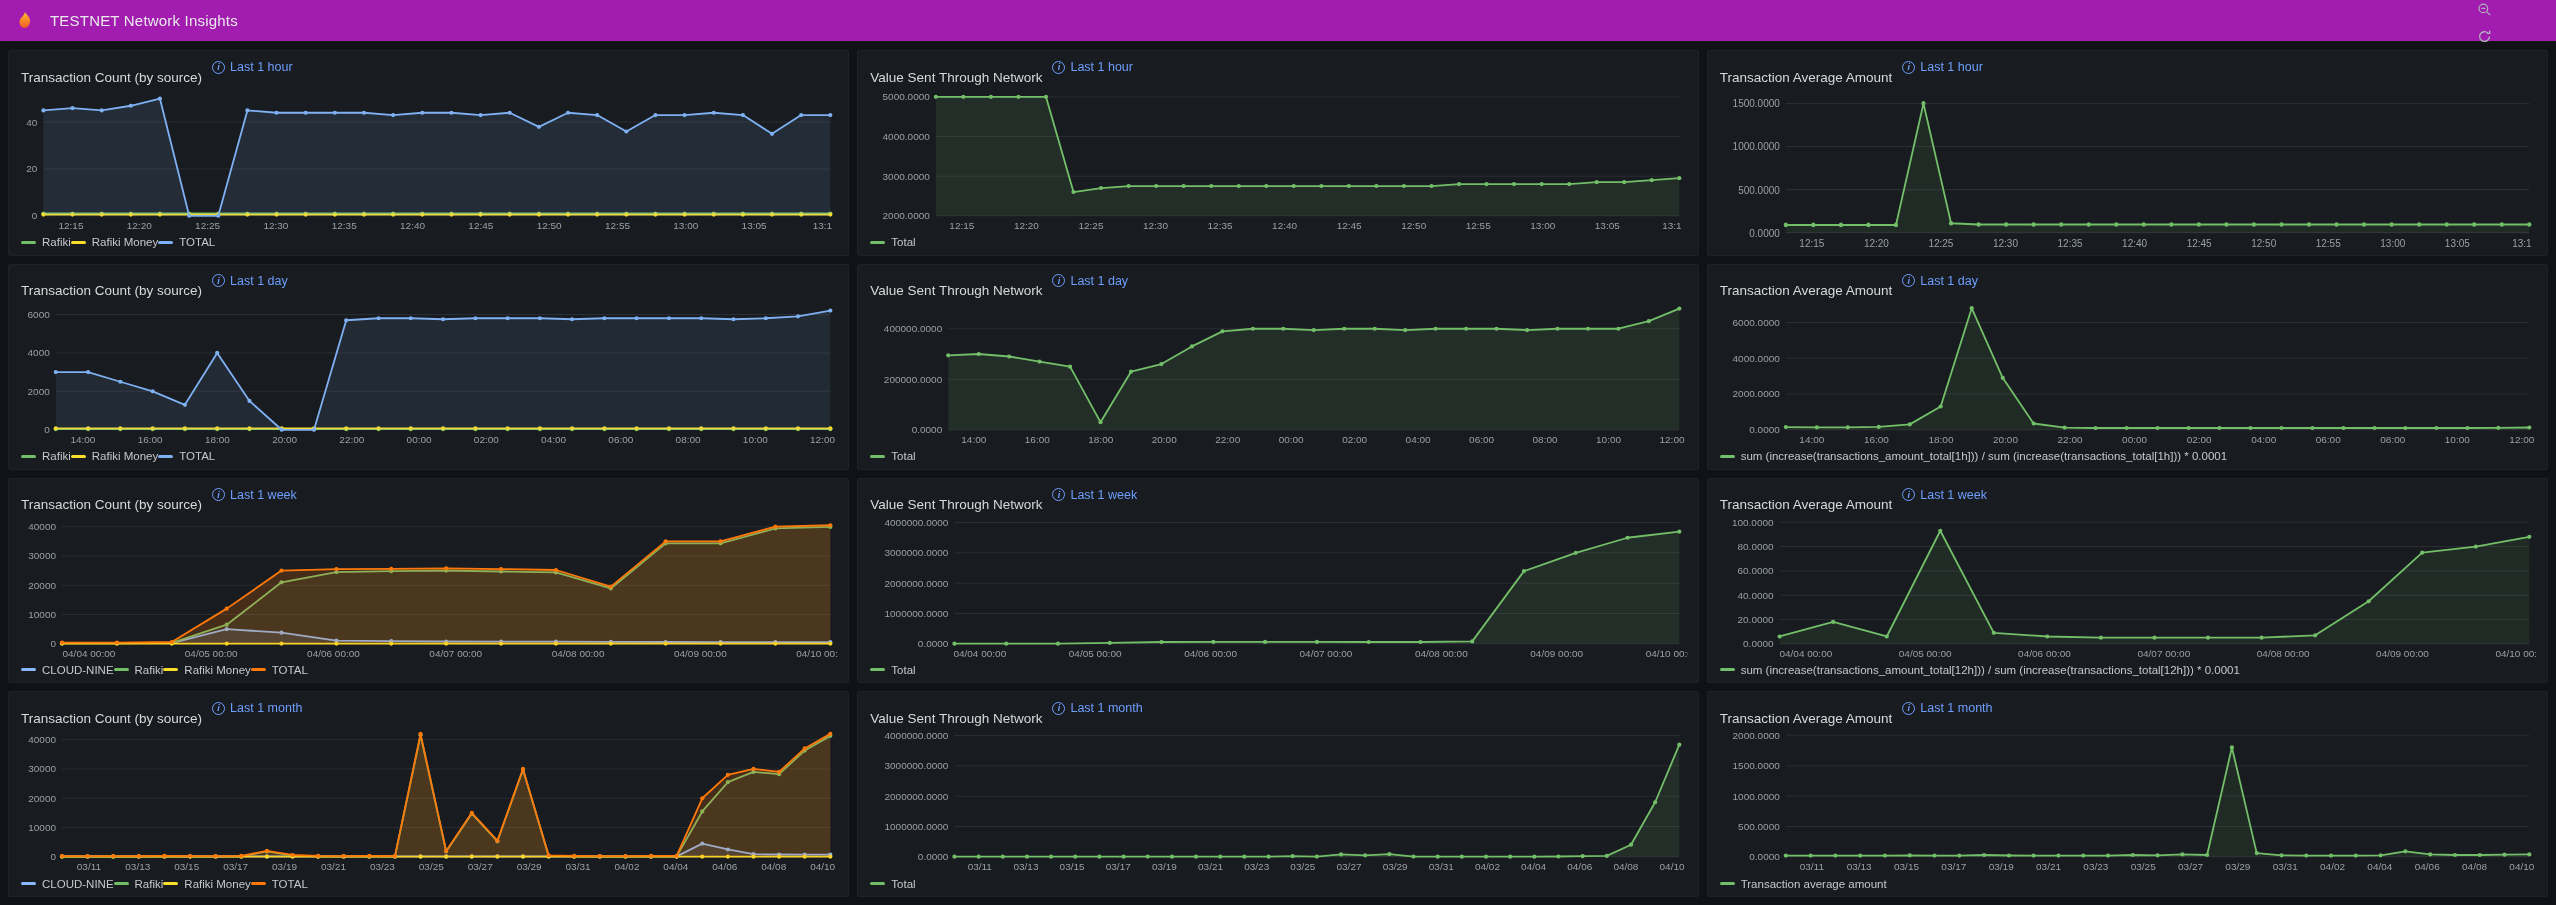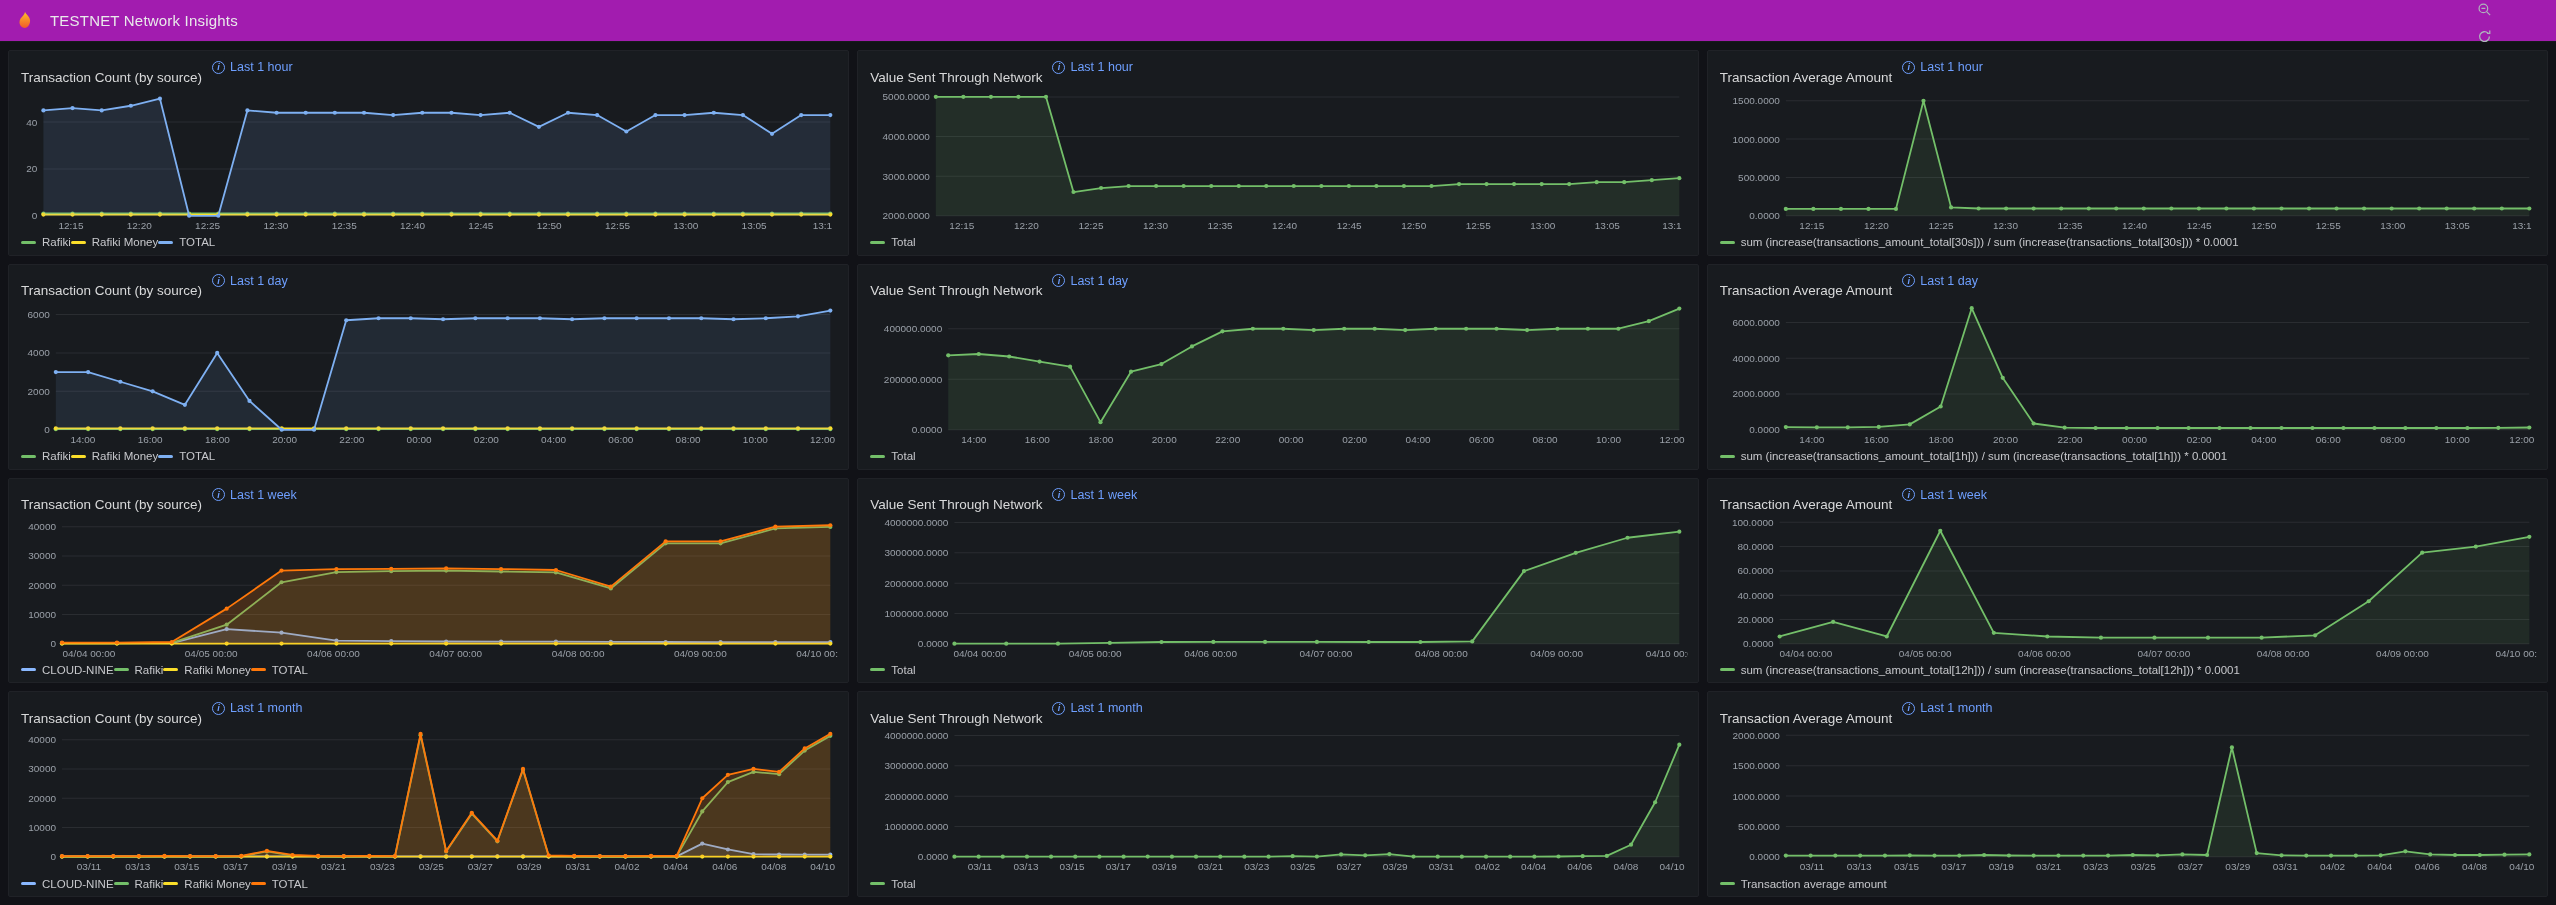--- a/index.html
+++ b/index.html
@@ -367,26 +367,20 @@
           <circle cx="618.3" cy="129.7" r="2.1" fill="#73bf69"></circle>
           <circle cx="645.8" cy="129.7" r="2.1" fill="#73bf69"></circle>
           <circle cx="673.4" cy="129.7" r="2.1" fill="#73bf69"></circle>
           <circle cx="700.9" cy="129.7" r="2.1" fill="#73bf69"></circle>
           <circle cx="728.4" cy="129.7" r="2.1" fill="#73bf69"></circle>
           <circle cx="755.9" cy="129.7" r="2.1" fill="#73bf69"></circle>
           <circle cx="783.5" cy="129.7" r="2.1" fill="#73bf69"></circle>
           <circle cx="811.0" cy="129.7" r="2.1" fill="#73bf69"></circle>
         </svg>
     </div>
-    <div class="panel-legend">
-        <span class="legend-item">
-          <span class="legend-swatch" style="background: rgb(115, 191, 105);"></span>
-          <span>sum (increase(transactions_amount_total[30s])) / sum (increase(transactions_total[30s])) * 0.0001</span>
-        </span>
-      </div>
   </section>
 
   <section class="panel">
     <div class="panel-header">
       <span class="panel-title">Transaction Count (by source)</span>
       <a class="panel-link">
         <span class="info-icon">i</span>
         <span class="link-text">Last 1 day</span>
       </a>
     </div>

